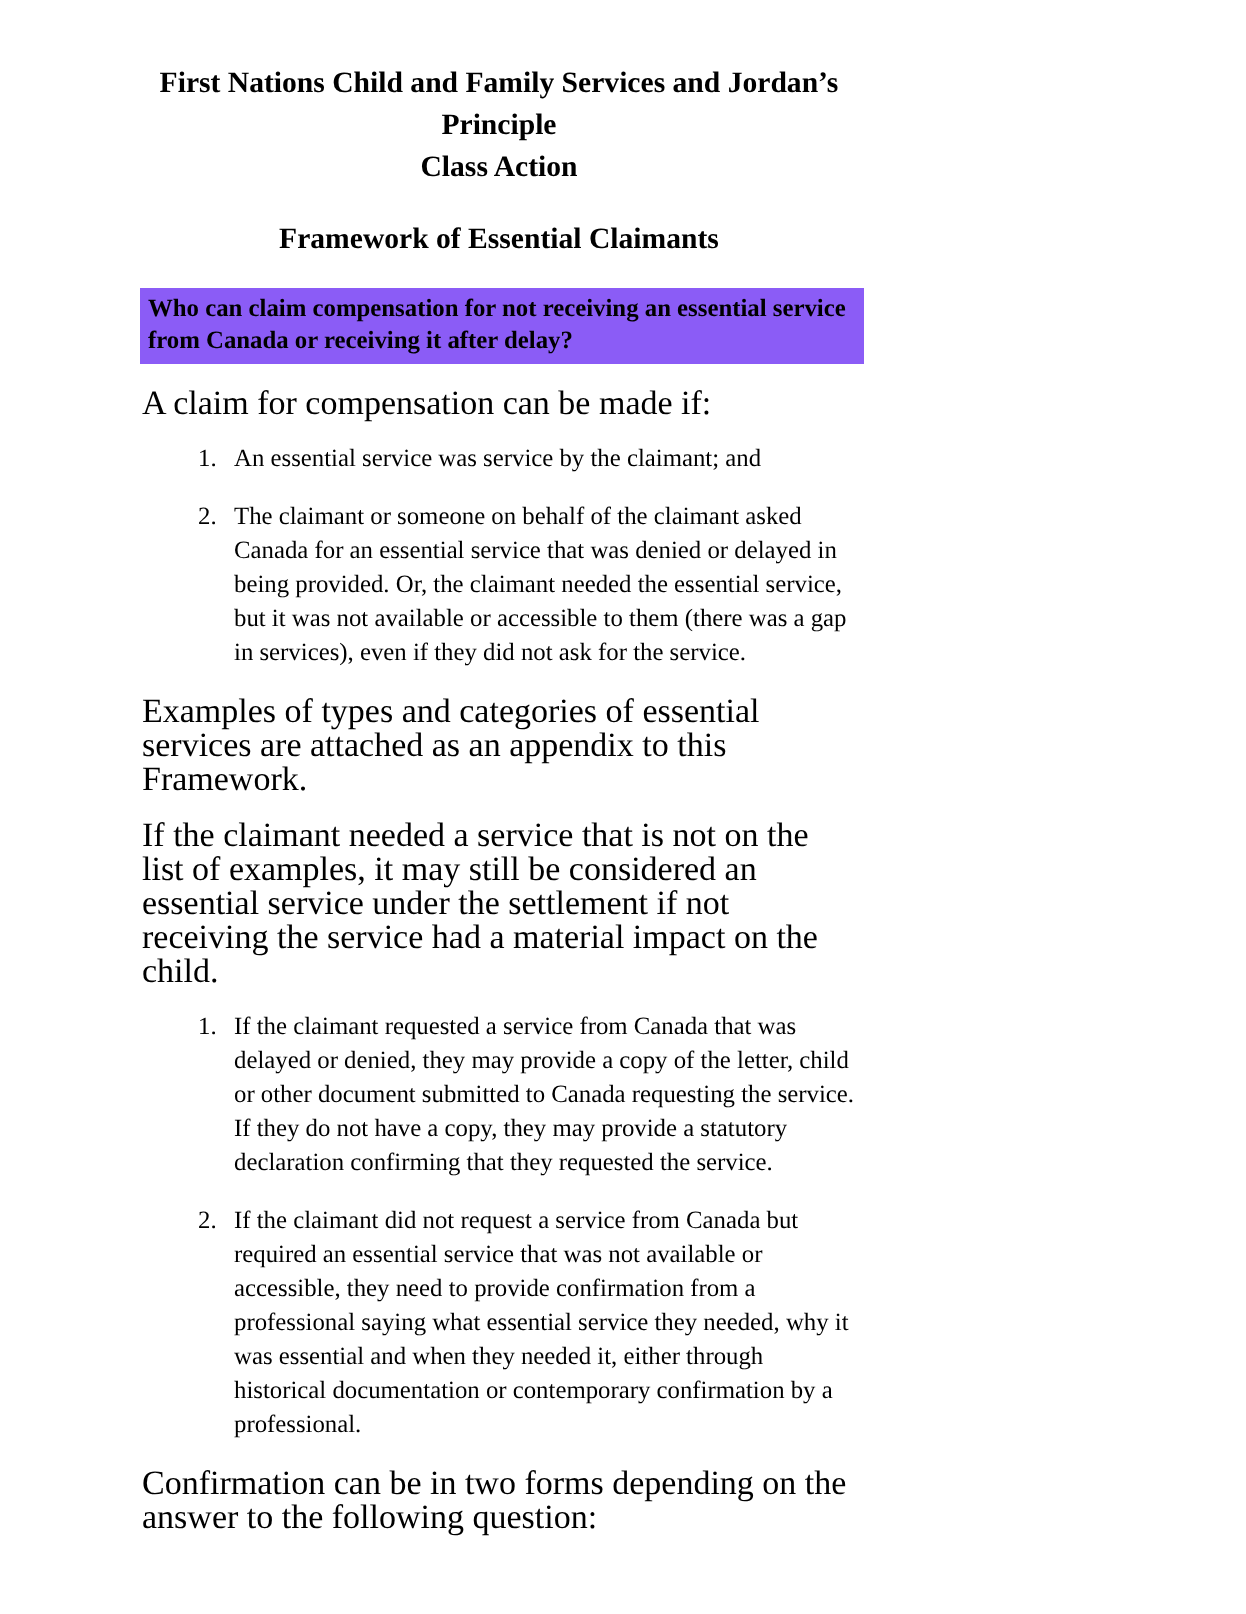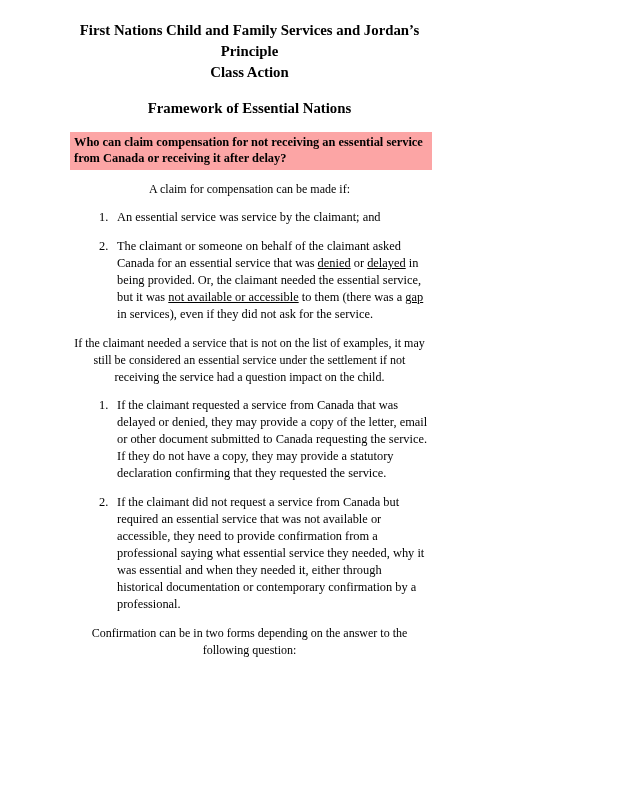--- a/index.html
+++ b/index.html
@@ -5,112 +5,111 @@
   html, body {
     margin: 0;
     padding: 0;
     background: #ffffff;
   }
   .page {
     position: relative;
     width: 498px;
     height: 807px;
     box-sizing: border-box;
-    padding: 20px 70px 0 71px;
+    padding: 32px 70px 0 71px;
     background: #ffffff;
     font-family: "Liberation Serif", serif;
     color: #000000;
     overflow: hidden;
   }
   .doc-title {
     font-size: 14.8px;
     font-weight: bold;
     text-align: center;
     line-height: 21px;
     margin: 0;
   }
   .doc-subtitle {
     font-size: 14.8px;
     font-weight: bold;
     text-align: center;
     line-height: 17px;
     margin: 17px 0 0 0;
   }
   .band {
-    background: #fca5a5;
+    background: #8b5cf6;
     font-weight: bold;
     font-size: 12.4px;
     line-height: 15.5px;
     padding: 3px 6px 4px 4px;
     margin: 15px -4px 11px -1px;
   }
   .para {
-    font-size: 12px;
+    font-size: 17px;
     line-height: 17px;
     margin: 0 0 11px 0;
-    text-align: center;
   }
   .list {
     margin: 0 0 12px 0;
   }
   .li {
     display: flex;
     font-size: 12.4px;
     line-height: 17px;
     margin: 0 0 12px 0;
   }
   .li-num {
     flex: none;
     width: 18px;
     margin-left: 28px;
   }
   .li-text {
     flex: 1;
   }
   .u {
-    text-decoration: underline;
   }
 </style>
 </head>
 <body>
 
 <div class="page">
 
   <h1 class="doc-title">
     <span>First Nations Child and Family Services and Jordan’s Principle</span><br>
     <span>Class Action</span>
   </h1>
 
-  <h2 class="doc-subtitle">Framework of Essential Nations</h2>
+  <h2 class="doc-subtitle">Framework of Essential Claimants</h2>
 
   <div class="band">Who can claim compensation for not receiving an essential service from Canada or receiving it after delay?</div>
 
   <p class="para">A claim for compensation can be made if:</p>
 
   <div class="list">
     <div class="li">
       <span class="li-num">1.</span>
       <span class="li-text">An essential service was service by the claimant; and</span>
     </div>
     <div class="li">
       <span class="li-num">2.</span>
       <span class="li-text"><span>The claimant or someone on behalf of the claimant asked Canada for an essential service that was </span><span class="u">denied</span><span> or </span><span class="u">delayed</span><span> in being provided. Or, the claimant needed the essential service,  but it was </span><span class="u">not available or accessible</span><span> to them (there was a </span><span class="u">gap</span><span> in services), even if they did not ask for the service.</span></span>
     </div>
   </div>
 
 
-  <p class="para">If the claimant needed a service that is not on the list of examples, it may still be considered an essential service under the settlement if not receiving the service had a question impact on the child.</p>
+  <p class="para">Examples of types and categories of essential services are attached as an appendix to this Framework.</p>
+  <p class="para">If the claimant needed a service that is not on the list of examples, it may still be considered an essential service under the settlement if not receiving the service had a material impact on the child.</p>
 
 
 
 
   <div class="list">
     <div class="li">
       <span class="li-num">1.</span>
-      <span class="li-text">If the claimant requested a service from Canada that was delayed or denied, they may provide a copy of the letter, email or other document submitted to Canada requesting the service. If they do not have a copy, they may provide a statutory declaration confirming that they requested the service.</span>
+      <span class="li-text">If the claimant requested a service from Canada that was delayed or denied, they may provide a copy of the letter, child or other document submitted to Canada requesting the service. If they do not have a copy, they may provide a statutory declaration confirming that they requested the service.</span>
     </div>
     <div class="li">
       <span class="li-num">2.</span>
       <span class="li-text">If the claimant did not request a service from Canada but required an essential service that was not available or accessible, they need to provide confirmation from a professional saying what essential service they needed, why it was essential and when they needed it, either through historical documentation or contemporary confirmation by a professional.</span>
     </div>
   </div>
 
   <p class="para">Confirmation can be in two forms depending on the answer to the following question:</p>
 
 </div>

